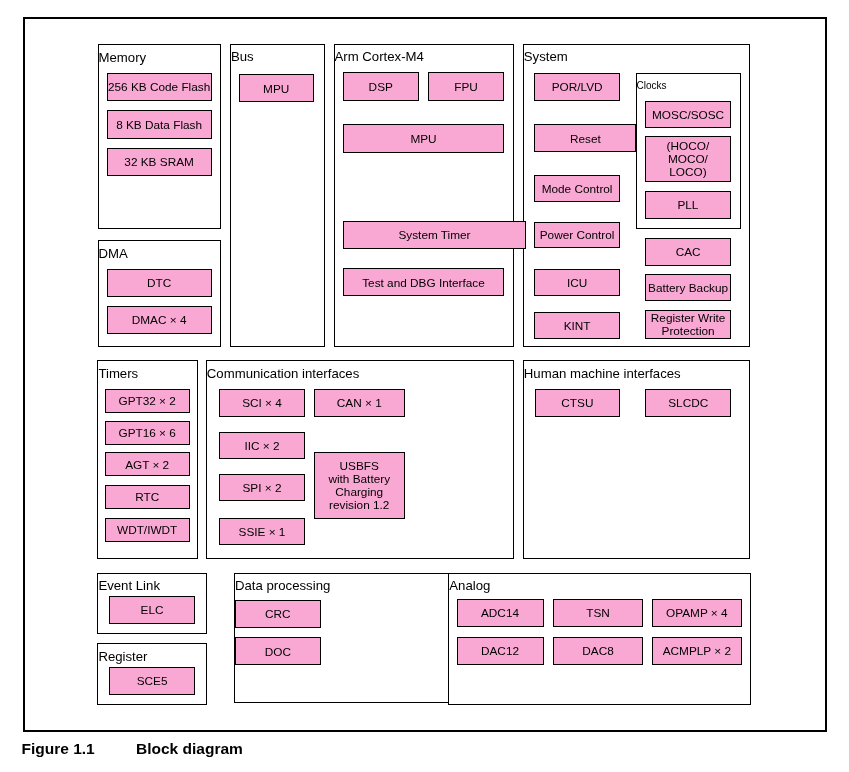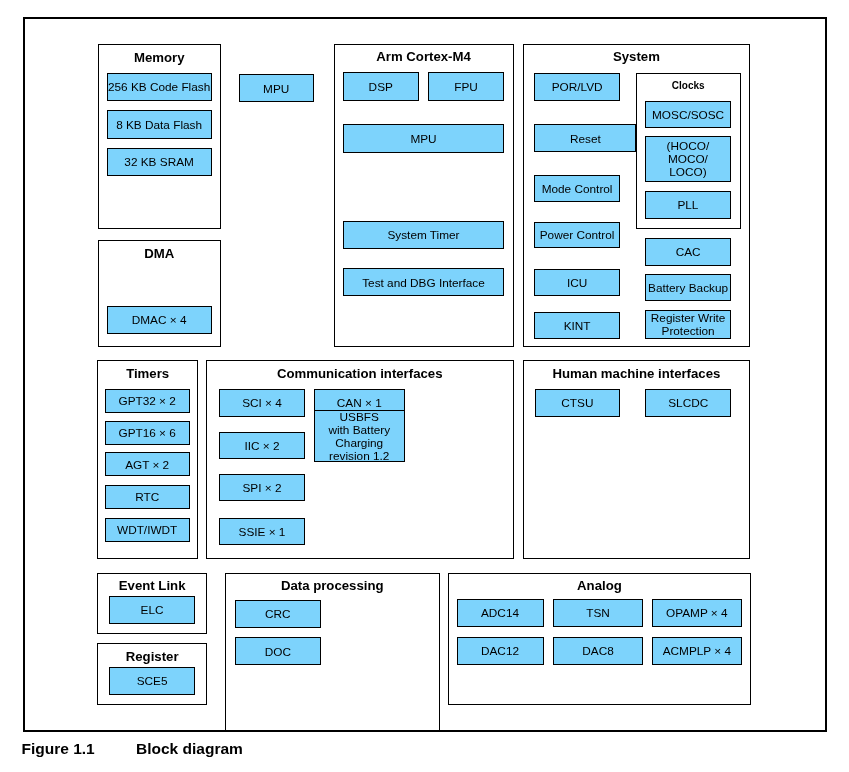--- a/index.html
+++ b/index.html
@@ -5,43 +5,46 @@
 <style>
   html,body{margin:0;padding:0;background:#ffffff;}
   body{width:849px;height:772px;overflow:hidden;
        font-family:"Liberation Sans",sans-serif;color:#000;}
   #page{position:relative;width:849px;height:772px;background:#fff;}
 
   #frame{position:absolute;left:23px;top:17px;width:804px;height:715px;
          border:2px solid #000;box-sizing:border-box;}
 
   .panel{position:absolute;border:1px solid #000;box-sizing:border-box;background:#fff;}
-  .ptitle{position:absolute;left:0;right:0;text-align:center;
-        font-size:13.2px;line-height:14px;color:#000;white-space:nowrap;font-weight:bold;}
+  .ptitle{position:absolute;left:0;right:0;
+        font-size:13.2px;line-height:14px;color:#000;white-space:nowrap;}
   .ptitle.sub{font-size:10px;line-height:13px;}
 
-  .box{position:absolute;border:1px solid #000;box-sizing:border-box;background:#7dd3fc;
+  .box{position:absolute;border:1px solid #000;box-sizing:border-box;background:#f9a8d4;
        display:flex;align-items:center;justify-content:center;}
   .lbl{font-size:11.8px;line-height:13px;text-align:center;white-space:pre;position:relative;top:0.8px;}
 
   #caption{position:absolute;left:21.5px;top:741px;font-size:15.5px;font-weight:bold;line-height:16px;}
   #caption .num{position:absolute;left:0;top:0;white-space:nowrap;}
   #caption .txt{position:absolute;left:114.5px;top:0;white-space:nowrap;}
 </style>
 </head>
 <body>
 
 <div id="page">
   <div id="frame"></div>
     <div class="panel" style="left:97.5px;top:44px;width:123.4px;height:185.1px">
       <div class="ptitle" style="top:5.8px">Memory</div>
     </div>
     <div class="panel" style="left:97.5px;top:240.3px;width:123.4px;height:106.5px">
       <div class="ptitle" style="top:5.8px">DMA</div>
     </div>
+    <div class="panel" style="left:229.9px;top:43.6px;width:95.1px;height:303.2px">
+      <div class="ptitle" style="top:5.8px">Bus</div>
+    </div>
     <div class="panel" style="left:333.5px;top:43.6px;width:180.1px;height:303.2px">
       <div class="ptitle" style="top:5.8px">Arm Cortex-M4</div>
     </div>
     <div class="panel" style="left:522.8px;top:43.6px;width:227.3px;height:303.2px">
       <div class="ptitle" style="top:5.8px">System</div>
     </div>
     <div class="panel" style="left:97.4px;top:360.2px;width:100.5px;height:198.8px">
       <div class="ptitle" style="top:5.8px">Timers</div>
     </div>
     <div class="panel" style="left:205.8px;top:360.4px;width:307.8px;height:198.6px">
@@ -49,51 +52,54 @@
     </div>
     <div class="panel" style="left:522.8px;top:360.2px;width:227.3px;height:198.8px">
       <div class="ptitle" style="top:5.8px">Human machine interfaces</div>
     </div>
     <div class="panel" style="left:97.4px;top:572.6px;width:109.5px;height:61px">
       <div class="ptitle" style="top:5.8px">Event Link</div>
     </div>
     <div class="panel" style="left:97.4px;top:643.3px;width:109.5px;height:61.7px">
       <div class="ptitle" style="top:5.8px">Register</div>
     </div>
-    <div class="panel" style="left:225px;top:572.6px;width:214.5px;height:158px">
+    <div class="panel" style="left:234px;top:572.6px;width:214.5px;height:130px">
       <div class="ptitle" style="top:5.8px">Data processing</div>
     </div>
     <div class="panel" style="left:448.3px;top:572.5px;width:302.3px;height:132.5px">
       <div class="ptitle" style="top:5.8px">Analog</div>
     </div>
     <div class="box" style="left:106.6px;top:72.6px;width:105px;height:28px">
       <div class="lbl">256 KB Code Flash</div>
     </div>
     <div class="box" style="left:106.6px;top:110.3px;width:105px;height:28.6px">
       <div class="lbl">8 KB Data Flash</div>
     </div>
     <div class="box" style="left:106.6px;top:147.5px;width:105px;height:28.5px">
       <div class="lbl">32 KB SRAM</div>
     </div>
+    <div class="box" style="left:106.6px;top:268.6px;width:105px;height:28px">
+      <div class="lbl">DTC</div>
+    </div>
     <div class="box" style="left:106.6px;top:306.2px;width:105px;height:27.6px">
       <div class="lbl">DMAC × 4</div>
     </div>
     <div class="box" style="left:238.5px;top:74.2px;width:75.4px;height:28.1px">
       <div class="lbl">MPU</div>
     </div>
     <div class="box" style="left:343px;top:72.3px;width:75.5px;height:28.5px">
       <div class="lbl">DSP</div>
     </div>
     <div class="box" style="left:427.6px;top:72.3px;width:76.8px;height:28.5px">
       <div class="lbl">FPU</div>
     </div>
     <div class="box" style="left:343px;top:124.1px;width:161px;height:28.5px">
       <div class="lbl">MPU</div>
     </div>
-    <div class="box" style="left:343px;top:221.3px;width:161px;height:27.6px">
+    <div class="box" style="left:343px;top:221.3px;width:183px;height:27.6px">
       <div class="lbl">System Timer</div>
     </div>
     <div class="box" style="left:343px;top:268.3px;width:161px;height:28px">
       <div class="lbl">Test and DBG Interface</div>
     </div>
     <div class="box" style="left:534.4px;top:72.6px;width:85.4px;height:28px">
       <div class="lbl">POR/LVD</div>
     </div>
     <div class="box" style="left:534.4px;top:124.3px;width:102px;height:28px">
       <div class="lbl">Reset</div>
@@ -151,21 +157,21 @@
     </div>
     <div class="box" style="left:219px;top:388.8px;width:86px;height:28px">
       <div class="lbl">SCI × 4</div>
     </div>
     <div class="box" style="left:314px;top:388.8px;width:90.5px;height:28px">
       <div class="lbl">CAN × 1</div>
     </div>
     <div class="box" style="left:219px;top:431.5px;width:86px;height:27.8px">
       <div class="lbl">IIC × 2</div>
     </div>
-    <div class="box ml" style="left:314px;top:410px;width:90.5px;height:52px">
+    <div class="box ml" style="left:314px;top:452px;width:90.5px;height:67px">
       <div class="lbl">USBFS
 with Battery
 Charging
 revision 1.2</div>
     </div>
     <div class="box" style="left:219px;top:473.8px;width:86px;height:27.7px">
       <div class="lbl">SPI × 2</div>
     </div>
     <div class="box" style="left:219px;top:517.5px;width:86px;height:27.5px">
       <div class="lbl">SSIE × 1</div>
@@ -197,20 +203,20 @@
     <div class="box" style="left:651.9px;top:599.3px;width:89.9px;height:27.7px">
       <div class="lbl">OPAMP × 4</div>
     </div>
     <div class="box" style="left:456.5px;top:636.5px;width:87px;height:28px">
       <div class="lbl">DAC12</div>
     </div>
     <div class="box" style="left:553.2px;top:636.5px;width:89.6px;height:28px">
       <div class="lbl">DAC8</div>
     </div>
     <div class="box" style="left:651.9px;top:636.5px;width:89.9px;height:28px">
-      <div class="lbl">ACMPLP × 4</div>
+      <div class="lbl">ACMPLP × 2</div>
     </div>
 
   <div id="caption">
     <span class="num">Figure 1.1</span>
     <span class="txt">Block diagram</span>
   </div>
 </div>
 
 </body></html>

